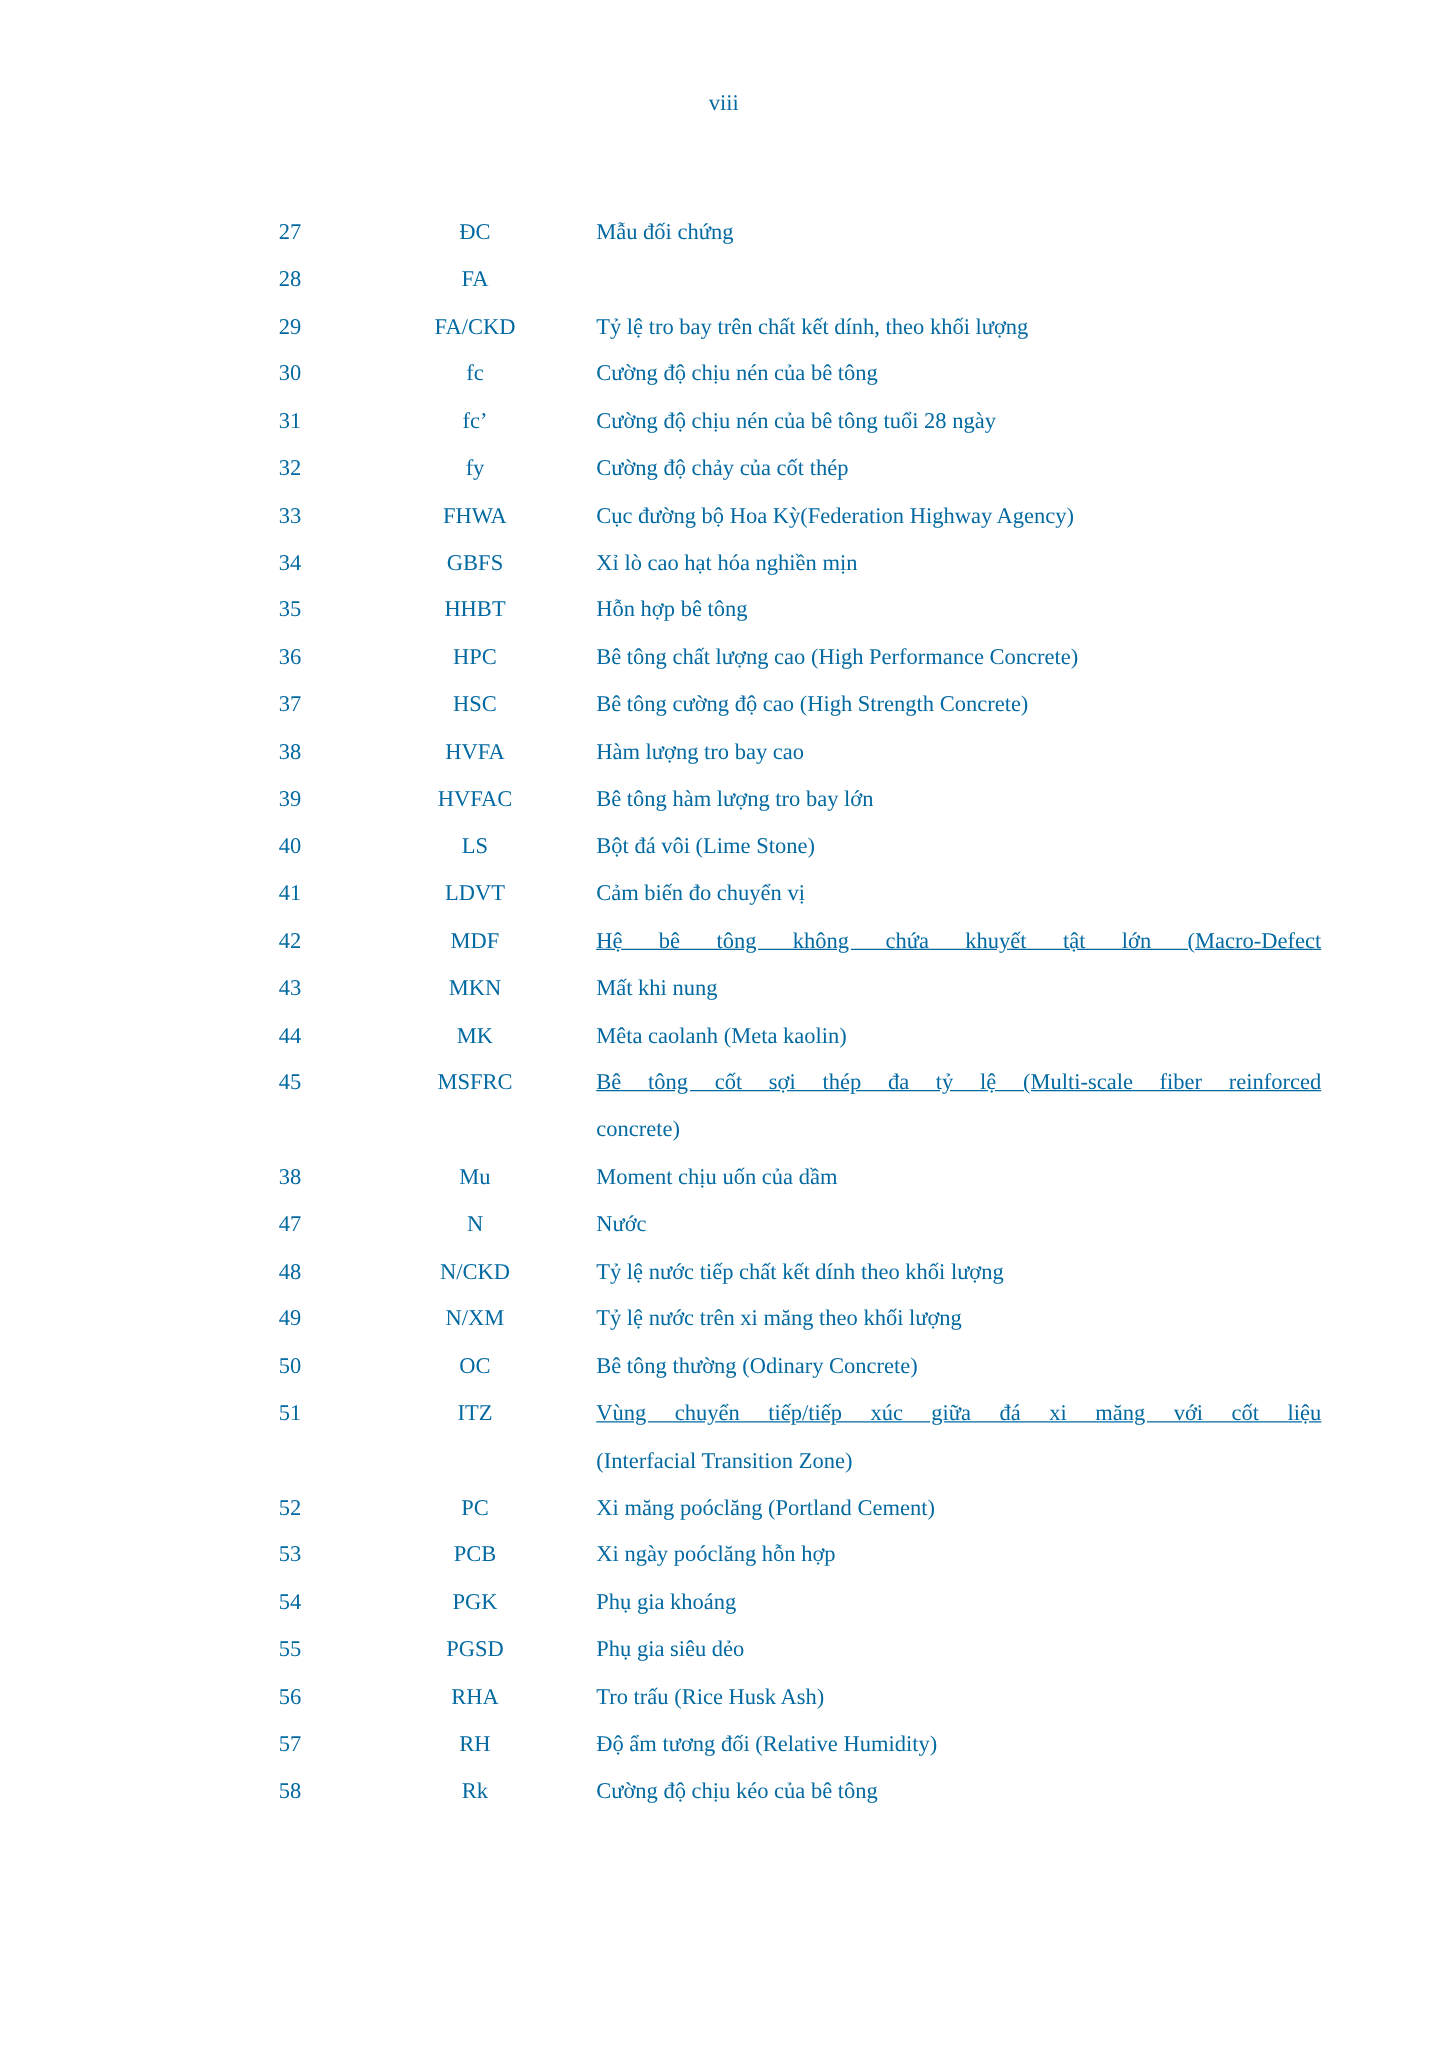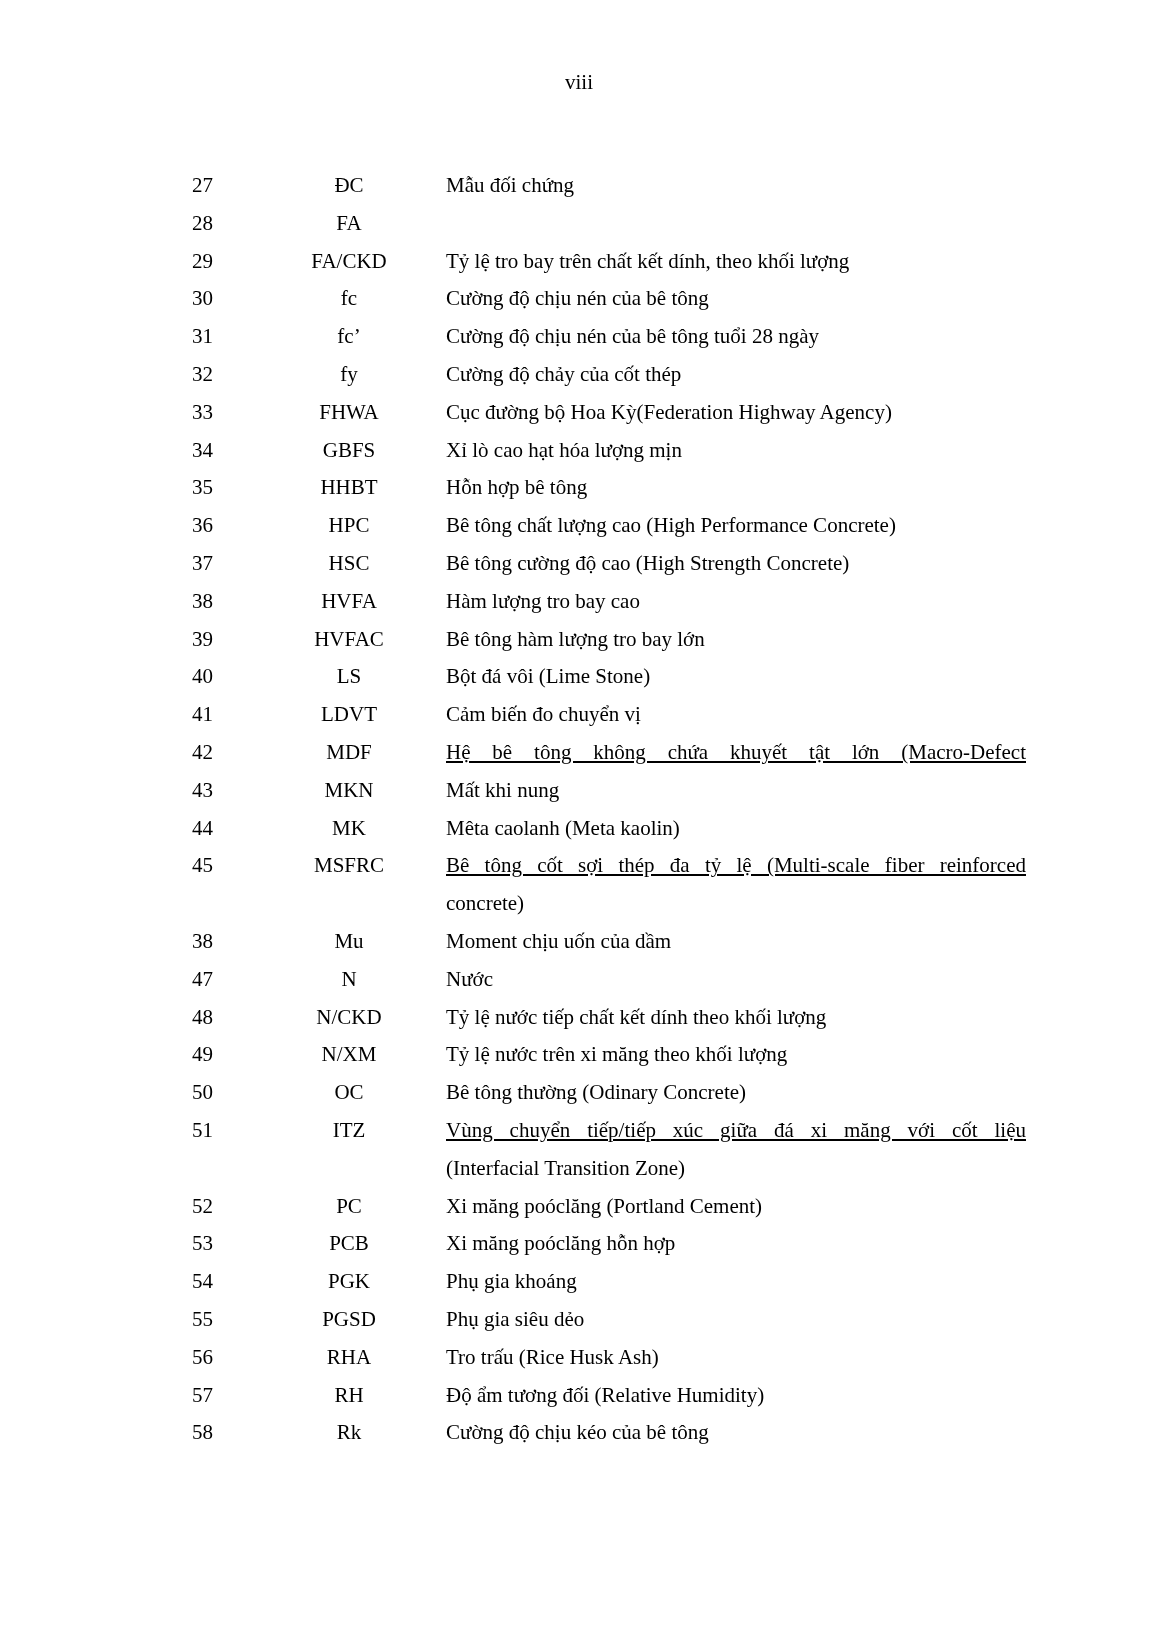--- a/index.html
+++ b/index.html
@@ -6,41 +6,42 @@
     margin: 0;
     padding: 0;
     background: #ffffff;
   }
   .page {
     position: relative;
     width: 1158px;
     height: 1637px;
     background: #ffffff;
     font-family: "Liberation Serif", "DejaVu Serif", serif;
-    font-size: 21px;
-    color: #000000;
+    font-size: 18px;
+    color: #0369a1;
     overflow: hidden;
   }
   .page-number {
     position: absolute;
     top: 64px;
     left: 0;
     width: 100%;
     text-align: center;
     line-height: 37.8px;
   }
   .abbrev-list {
     position: absolute;
     left: 192px;
     top: 167px;
     width: 834px;
   }
   .row {
     display: flex;
     align-items: flex-start;
+    margin-left: 31px;
   }
   .col { line-height: 37.8px; }
   .col.no   { width: 60px;  flex: none; }
   .col.abbr { width: 194px; flex: none; text-align: center; }
   .col.desc { width: 580px; flex: none; }
   .desc .line { line-height: 37.8px; }
   .desc .line.just {
     text-align: justify;
     text-align-last: justify;
     text-decoration: underline;
@@ -95,21 +96,21 @@
     <div class="col no">33</div>
     <div class="col abbr">FHWA</div>
     <div class="col desc">
           <div class="line">Cục đường bộ Hoa Kỳ(Federation Highway Agency)</div>
         </div>
   </div>
       <div class="row">
     <div class="col no">34</div>
     <div class="col abbr">GBFS</div>
     <div class="col desc">
-          <div class="line">Xỉ lò cao hạt hóa lượng mịn</div>
+          <div class="line">Xỉ lò cao hạt hóa nghiền mịn</div>
         </div>
   </div>
       <div class="row">
     <div class="col no">35</div>
     <div class="col abbr">HHBT</div>
     <div class="col desc">
           <div class="line">Hỗn hợp bê tông</div>
         </div>
   </div>
       <div class="row">
@@ -230,21 +231,21 @@
     <div class="col no">52</div>
     <div class="col abbr">PC</div>
     <div class="col desc">
           <div class="line">Xi măng poóclăng (Portland Cement)</div>
         </div>
   </div>
       <div class="row">
     <div class="col no">53</div>
     <div class="col abbr">PCB</div>
     <div class="col desc">
-          <div class="line">Xi măng poóclăng hỗn hợp</div>
+          <div class="line">Xi ngày poóclăng hỗn hợp</div>
         </div>
   </div>
       <div class="row">
     <div class="col no">54</div>
     <div class="col abbr">PGK</div>
     <div class="col desc">
           <div class="line">Phụ gia khoáng</div>
         </div>
   </div>
       <div class="row">

